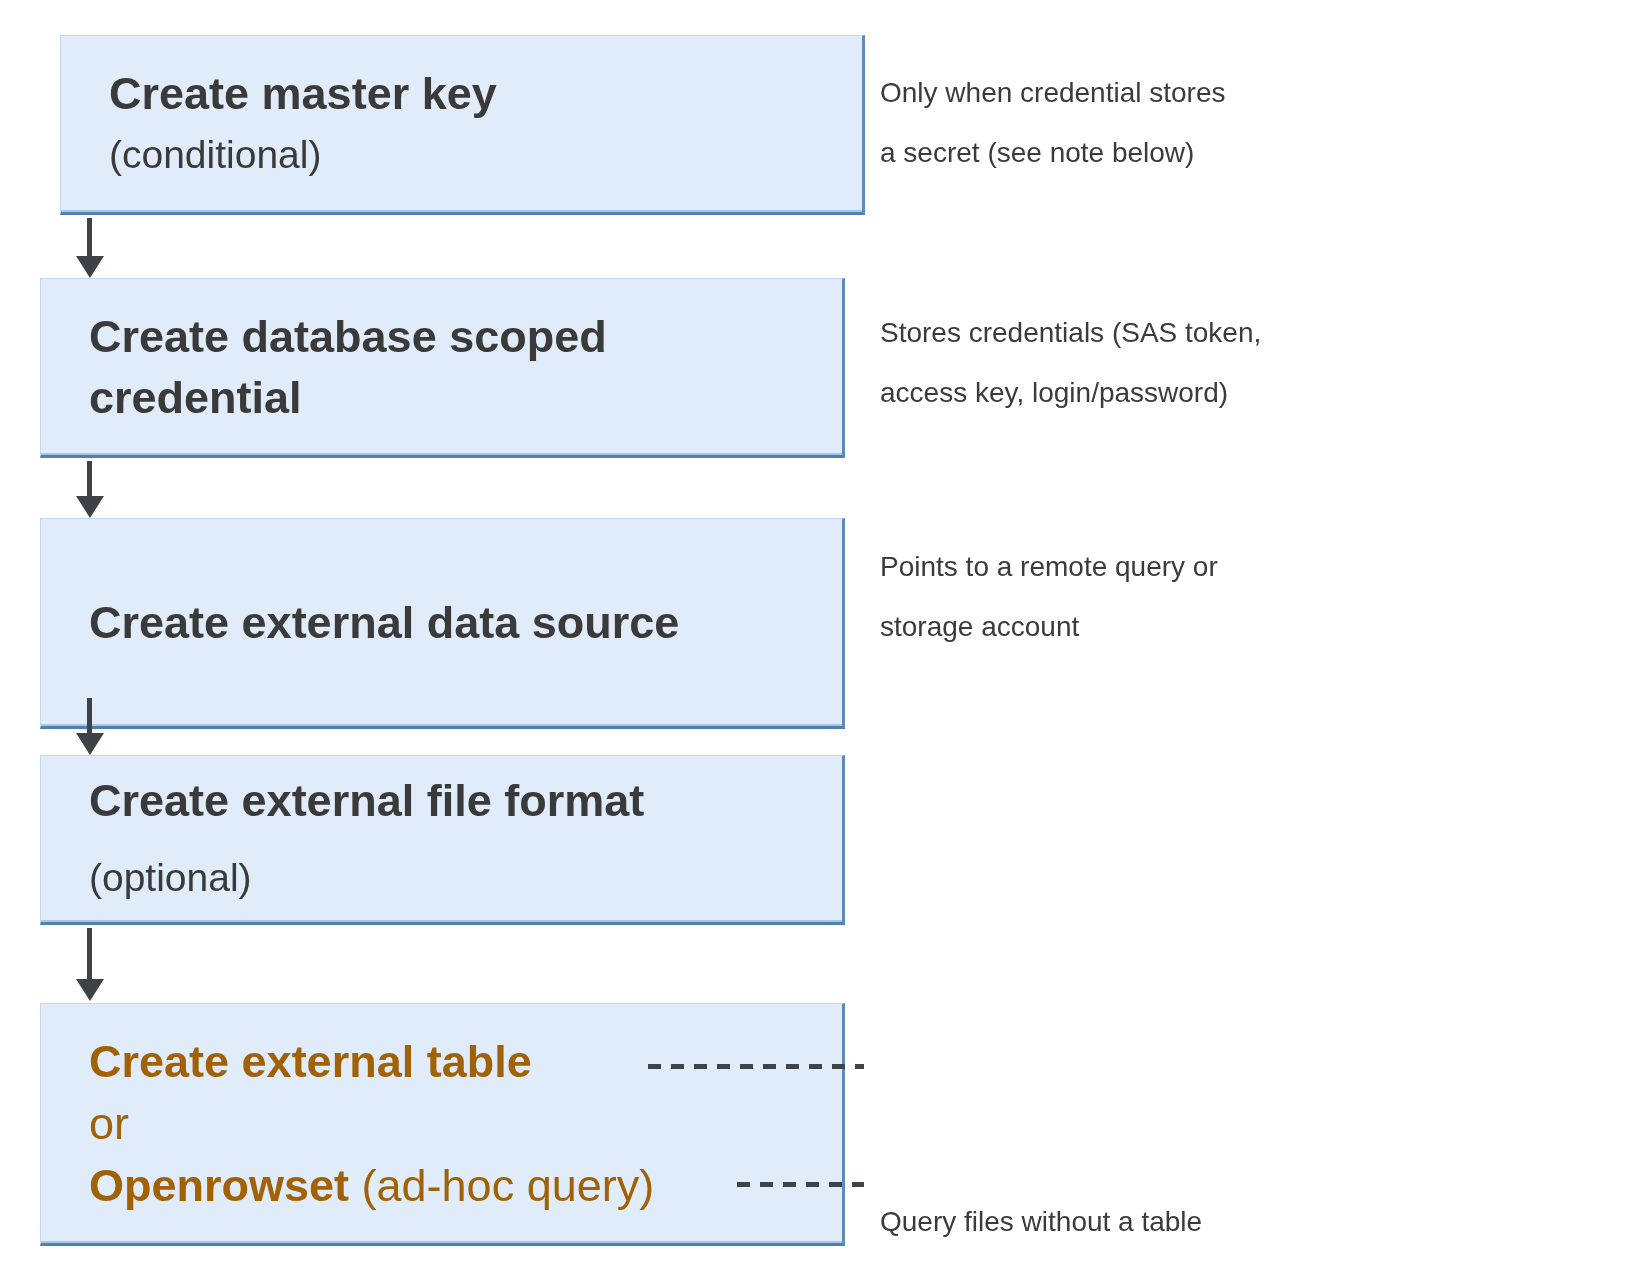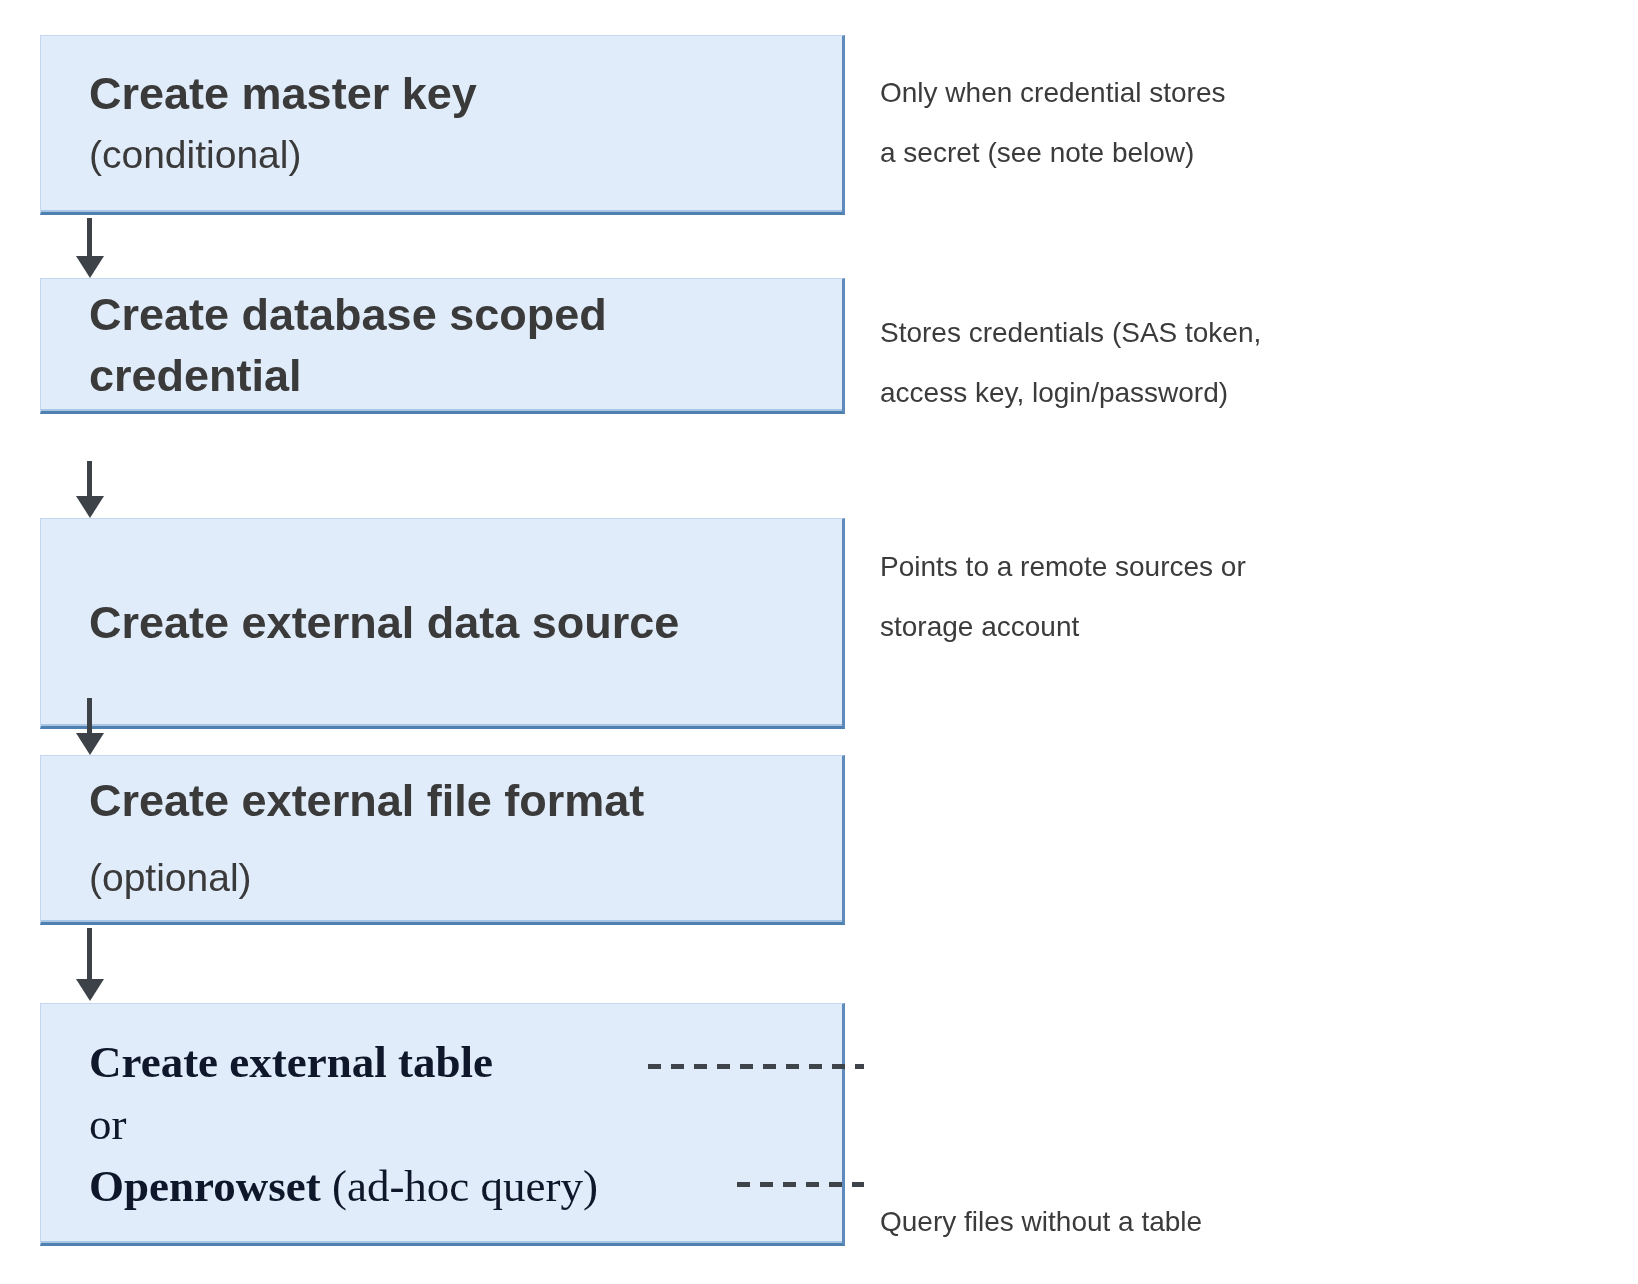--- a/index.html
+++ b/index.html
@@ -28,40 +28,40 @@
     border-right: 3px solid #5e8abc;
     border-bottom: 3px solid #4e80b0;
     box-shadow: inset 0 -2px 0 #a9c5e4;
     box-sizing: border-box;
     display: flex;
     flex-direction: column;
     justify-content: center;
     padding-left: 48px;
     padding-right: 20px;
   }
-  .box1 { top: 35px;   height: 180px; }
-  .box2 { top: 278px;  height: 136px; }
+  .box1 { top: 35px;   height: 180px; margin-left: 20px; }
+  .box2 { top: 278px;  height: 180px; }
   .box3 { top: 518px;  height: 211px; }
   .box4 { top: 755px;  height: 170px; gap: 16px; }
   .box5 { top: 1003px; height: 243px; }
 
   .box-title {
     font-size: 45px;
     font-weight: 700;
     line-height: 61px;
     color: #3a3a3a;
   }
   .box-sub {
     font-size: 39px;
     font-weight: 400;
     line-height: 61px;
     color: #3a3a3a;
   }
   .box-sub:empty { display: none; }
-  .box-line { font-size: 45px; line-height: 62px; color: #0f172a; font-family: Liberation Serif, serif; }
+  .box-line { font-size: 45px; line-height: 62px; color: #a16207; }
   .bold { font-weight: 700; }
 
   
   .arrow { position: absolute; left: 76px; width: 28px; }
   .arrow .stem {
     position: absolute;
     left: 11px;
     top: 0;
     width: 5px;
     background: #3d4249;
@@ -155,17 +155,17 @@
     <div class="head"></div>
   </div>
 
   <div class="dash-line dash1"></div>
   <div class="dash-line dash2"></div>
 
   <div class="note note1">Only when credential stores
 a secret (see note below)</div>
   <div class="note note2">Stores credentials (SAS token,
 access key, login/password)</div>
-  <div class="note note3">Points to a remote sources or
+  <div class="note note3">Points to a remote query or
 storage account</div>
   <div class="note note6">Query files without a table</div>
 
 </div>
 
 </body></html>

